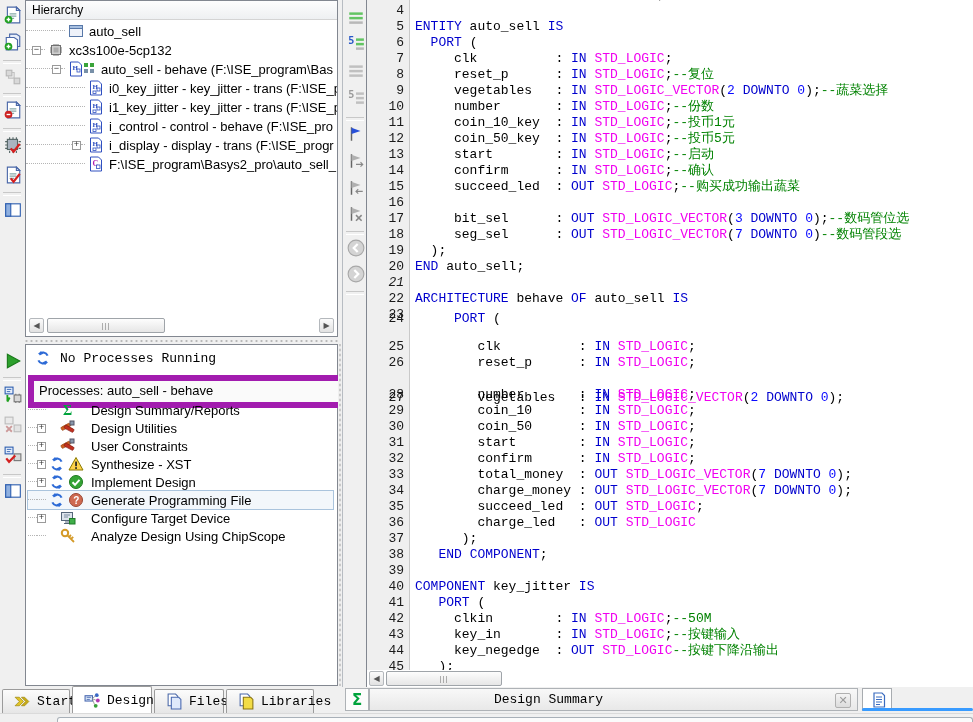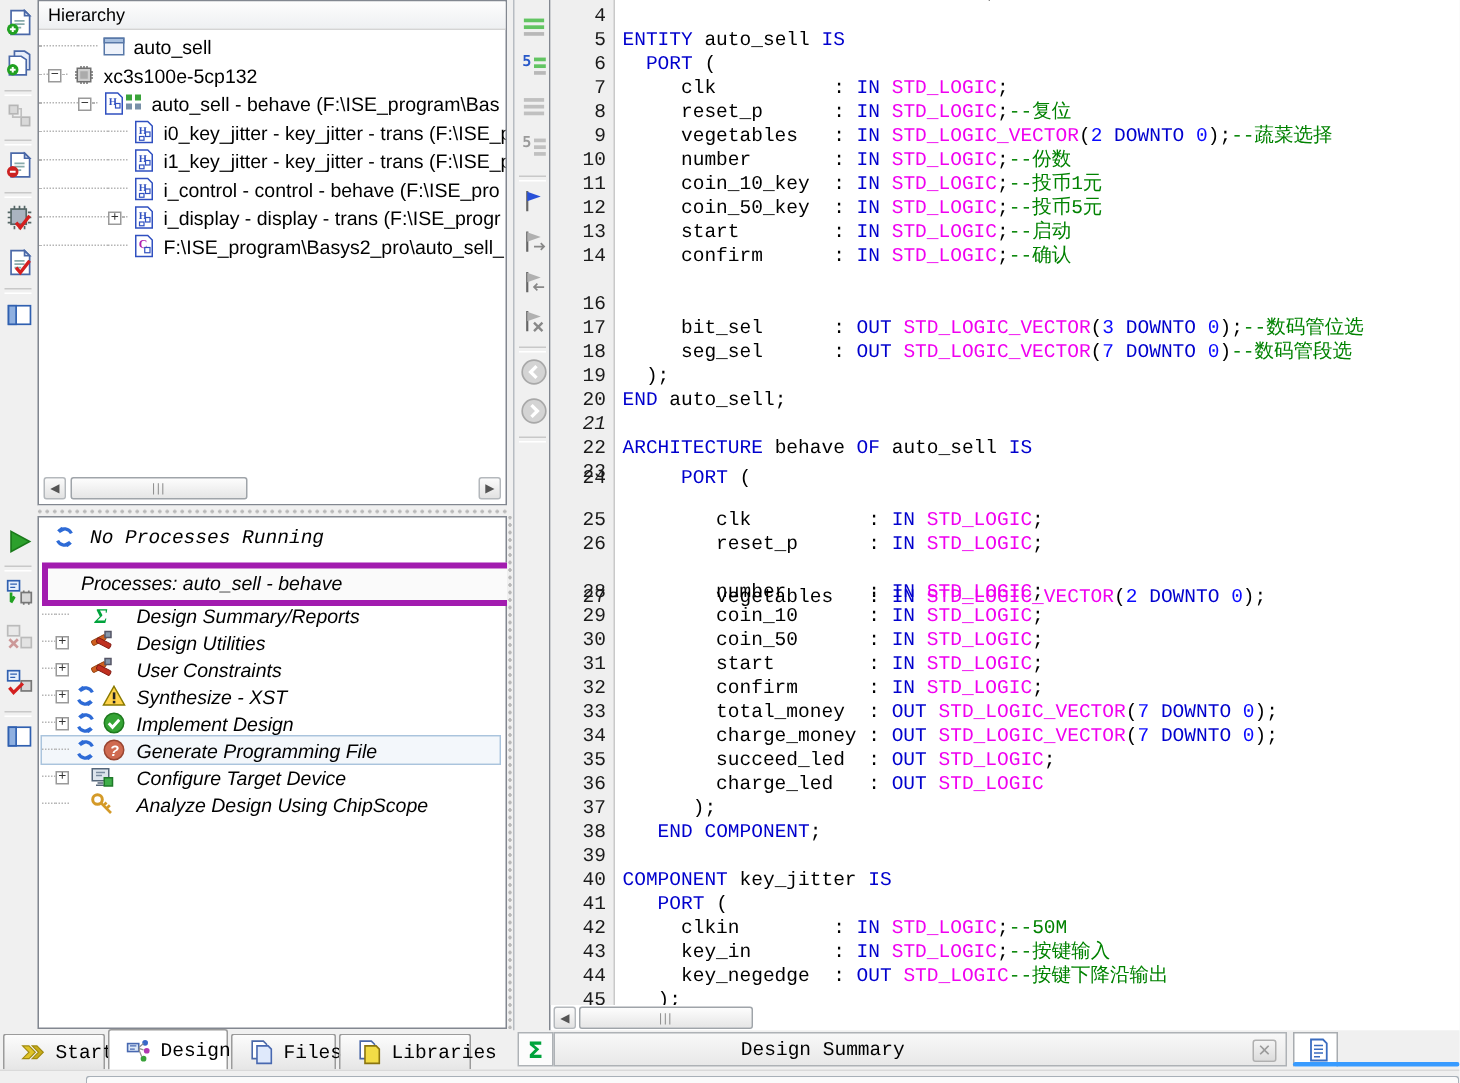--- a/index.html
+++ b/index.html
@@ -20,22 +20,22 @@
   .tree-row{position:absolute;left:0;height:18px;display:flex;align-items:center;white-space:nowrap;overflow:hidden;width:100%;}
   .tree-row .lbl{font-size:13px;color:#000;margin-left:5px;}
   .expand-box{display:inline-block;width:9px;height:9px;box-sizing:border-box;border:1px solid #9a9a9a;background:#fff;
     font-size:9px;line-height:7px;text-align:center;color:#333;font-family:"Liberation Mono",monospace;flex:none;}
   .conn{display:inline-block;height:1px;border-top:1px dotted #b5b5b5;flex:none;}
   .ticon{display:inline-flex;width:16px;height:16px;flex:none;margin-left:3px;align-items:center;justify-content:center;}
   .ticon svg{width:16px;height:16px;}
   .row-selected{background:#f3f7fb;outline:1px solid #aac4dd;}
   
   .proc-status{font-family:"Liberation Mono",monospace;font-size:13px;color:#000;}
-  .proc-header{background:#fafafa;border:4px solid #a21caf;font-size:13px;color:#000;
-    line-height:20px;padding-left:22px;}
+  .proc-header{background:#fafafa;border:6px solid #a21caf;font-size:13px;color:#000;
+    line-height:20px;padding-left:5px;}
   
   #editor{background:#fff;border-left:1px solid #828790;overflow:hidden;}
   #gutter{position:absolute;left:0;top:0;width:42px;height:670px;background:#efefef;border-right:1px solid #c9c9c9;}
   .code-line{position:absolute;left:0;height:16px;width:100%;font-family:"Liberation Mono",monospace;font-size:13px;line-height:16px;white-space:pre;}
   .code-line .ln{position:absolute;left:0;width:37px;text-align:right;color:#1a1a1a;}
   .code-line .ct{position:absolute;left:48px;}
   .tk-kw{color:#0000cd;}
   .tk-type{color:#f000f0;}
   .tk-num{color:#0a0aff;}
   .tk-cmt{color:#008200;}
@@ -292,21 +292,21 @@
       <div class="tbtn" style="top: 136px;">
         <svg viewBox="0 0 16 16">
           <rect x="1.5" y="2.5" width="13" height="11" fill="#fff" stroke="#3060b0"></rect>
           <rect x="1.5" y="2.5" width="4.5" height="11" fill="#8fb0e0" stroke="#3060b0"></rect>
         </svg>
       </div>
       <div class="tsep" style="top: 33px;"></div>
       <div class="tsep" style="top: 130px;"></div>
     </div>
 
-  <div class="abs panel" id="proc-panel" style="left:25px;top:344px;width:313px;height:342px;font-style:italic;">
+  <div class="abs panel" id="proc-panel" style="left:25px;top:344px;width:313px;height:342px;">
     <div class="abs" style="left:6px;top:5px;display:flex;align-items:center;gap:9px;">
       <span class="ticon" id="status-spin">
           <svg viewBox="0 0 16 16">
             <path d="M12.6 5.6A5.2 5.2 0 0 0 3.9 4.3" fill="none" stroke="#2e6bd6" stroke-width="2.1"></path>
             <path d="M5.6 1.1 4.6 5.5 8.6 3.4z" fill="#2e6bd6"></path>
             <path d="M3.4 10.4a5.2 5.2 0 0 0 8.7 1.3" fill="none" stroke="#2e6bd6" stroke-width="2.1"></path>
             <path d="M10.4 14.9l1-4.4-4 2.1z" fill="#2e6bd6"></path>
           </svg>
         </span>
       <span class="proc-status">No Processes Running</span>
@@ -535,20 +535,21 @@
         <div class="code-line" style="top: 19px;"><span class="ln">5</span><span class="ct"><span class="tk-kw">ENTITY</span> auto_sell <span class="tk-kw">IS</span></span></div>
         <div class="code-line" style="top: 35px;"><span class="ln">6</span><span class="ct">  <span class="tk-kw">PORT</span> (</span></div>
         <div class="code-line" style="top: 51px;"><span class="ln">7</span><span class="ct">     clk          : <span class="tk-kw">IN</span> <span class="tk-type">STD_LOGIC</span>;</span></div>
         <div class="code-line" style="top: 67px;"><span class="ln">8</span><span class="ct">     reset_p      : <span class="tk-kw">IN</span> <span class="tk-type">STD_LOGIC</span>;<span class="tk-cmt">--复位</span></span></div>
         <div class="code-line" style="top: 83px;"><span class="ln">9</span><span class="ct">     vegetables   : <span class="tk-kw">IN</span> <span class="tk-type">STD_LOGIC_VECTOR</span>(<span class="tk-num">2</span> <span class="tk-kw">DOWNTO</span> <span class="tk-num">0</span>);<span class="tk-cmt">--蔬菜选择</span></span></div>
         <div class="code-line" style="top: 99px;"><span class="ln">10</span><span class="ct">     number       : <span class="tk-kw">IN</span> <span class="tk-type">STD_LOGIC</span>;<span class="tk-cmt">--份数</span></span></div>
         <div class="code-line" style="top: 115px;"><span class="ln">11</span><span class="ct">     coin_10_key  : <span class="tk-kw">IN</span> <span class="tk-type">STD_LOGIC</span>;<span class="tk-cmt">--投币1元</span></span></div>
         <div class="code-line" style="top: 131px;"><span class="ln">12</span><span class="ct">     coin_50_key  : <span class="tk-kw">IN</span> <span class="tk-type">STD_LOGIC</span>;<span class="tk-cmt">--投币5元</span></span></div>
         <div class="code-line" style="top: 147px;"><span class="ln">13</span><span class="ct">     start        : <span class="tk-kw">IN</span> <span class="tk-type">STD_LOGIC</span>;<span class="tk-cmt">--启动</span></span></div>
         <div class="code-line" style="top: 163px;"><span class="ln">14</span><span class="ct">     confirm      : <span class="tk-kw">IN</span> <span class="tk-type">STD_LOGIC</span>;<span class="tk-cmt">--确认</span></span></div>
+        <div class="code-line" style="top: 179px;"><span class="ln">15</span><span class="ct">     succeed_led  : <span class="tk-kw">OUT</span> <span class="tk-type">STD_LOGIC</span>;<span class="tk-cmt">--购买成功输出蔬菜</span></span></div>
         <div class="code-line" style="top: 195px;"><span class="ln">16</span></div>
         <div class="code-line" style="top: 211px;"><span class="ln">17</span><span class="ct">     bit_sel      : <span class="tk-kw">OUT</span> <span class="tk-type">STD_LOGIC_VECTOR</span>(<span class="tk-num">3</span> <span class="tk-kw">DOWNTO</span> <span class="tk-num">0</span>);<span class="tk-cmt">--数码管位选</span></span></div>
         <div class="code-line" style="top: 227px;"><span class="ln">18</span><span class="ct">     seg_sel      : <span class="tk-kw">OUT</span> <span class="tk-type">STD_LOGIC_VECTOR</span>(<span class="tk-num">7</span> <span class="tk-kw">DOWNTO</span> <span class="tk-num">0</span>)<span class="tk-cmt">--数码管段选</span></span></div>
         <div class="code-line" style="top: 243px;"><span class="ln">19</span><span class="ct">  );</span></div>
         <div class="code-line" style="top: 259px;"><span class="ln">20</span><span class="ct"><span class="tk-kw">END</span> auto_sell;</span></div>
         <div class="code-line" style="top: 275px; font-style: italic;"><span class="ln">21</span><span class="ct"></span></div>
         <div class="code-line" style="top: 291px;"><span class="ln">22</span><span class="ct"><span class="tk-kw">ARCHITECTURE</span> behave <span class="tk-kw">OF</span> auto_sell <span class="tk-kw">IS</span></span></div>
         <div class="code-line" style="top: 307px;"><span class="ln">23</span></div>
         <div class="code-line" style="top: 311px;"><span class="ln">24</span><span class="ct">     <span class="tk-kw">PORT</span> (</span></div>
         <div class="code-line" style="top: 339px;"><span class="ln">25</span><span class="ct">        clk          : <span class="tk-kw">IN</span> <span class="tk-type">STD_LOGIC</span>;</span></div>

